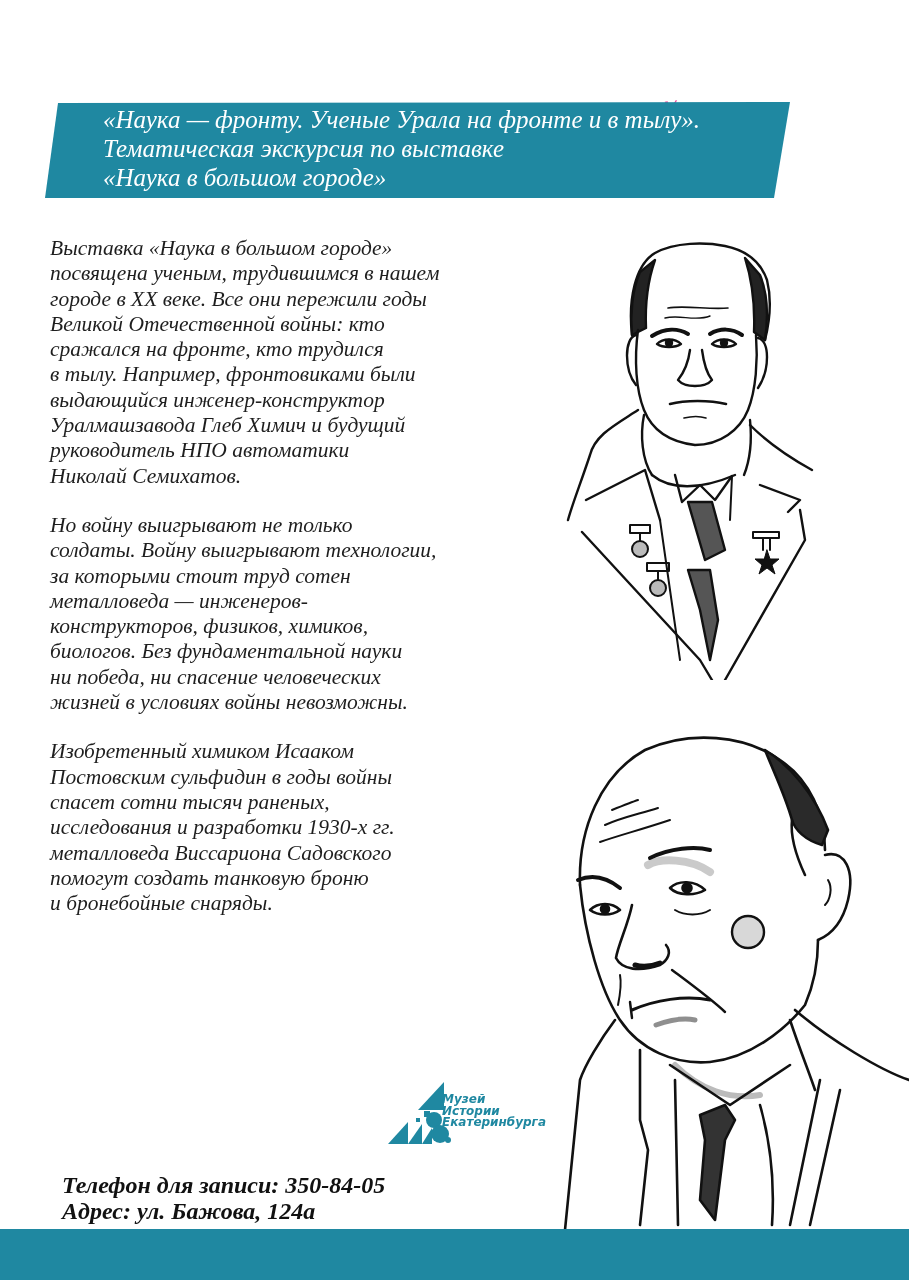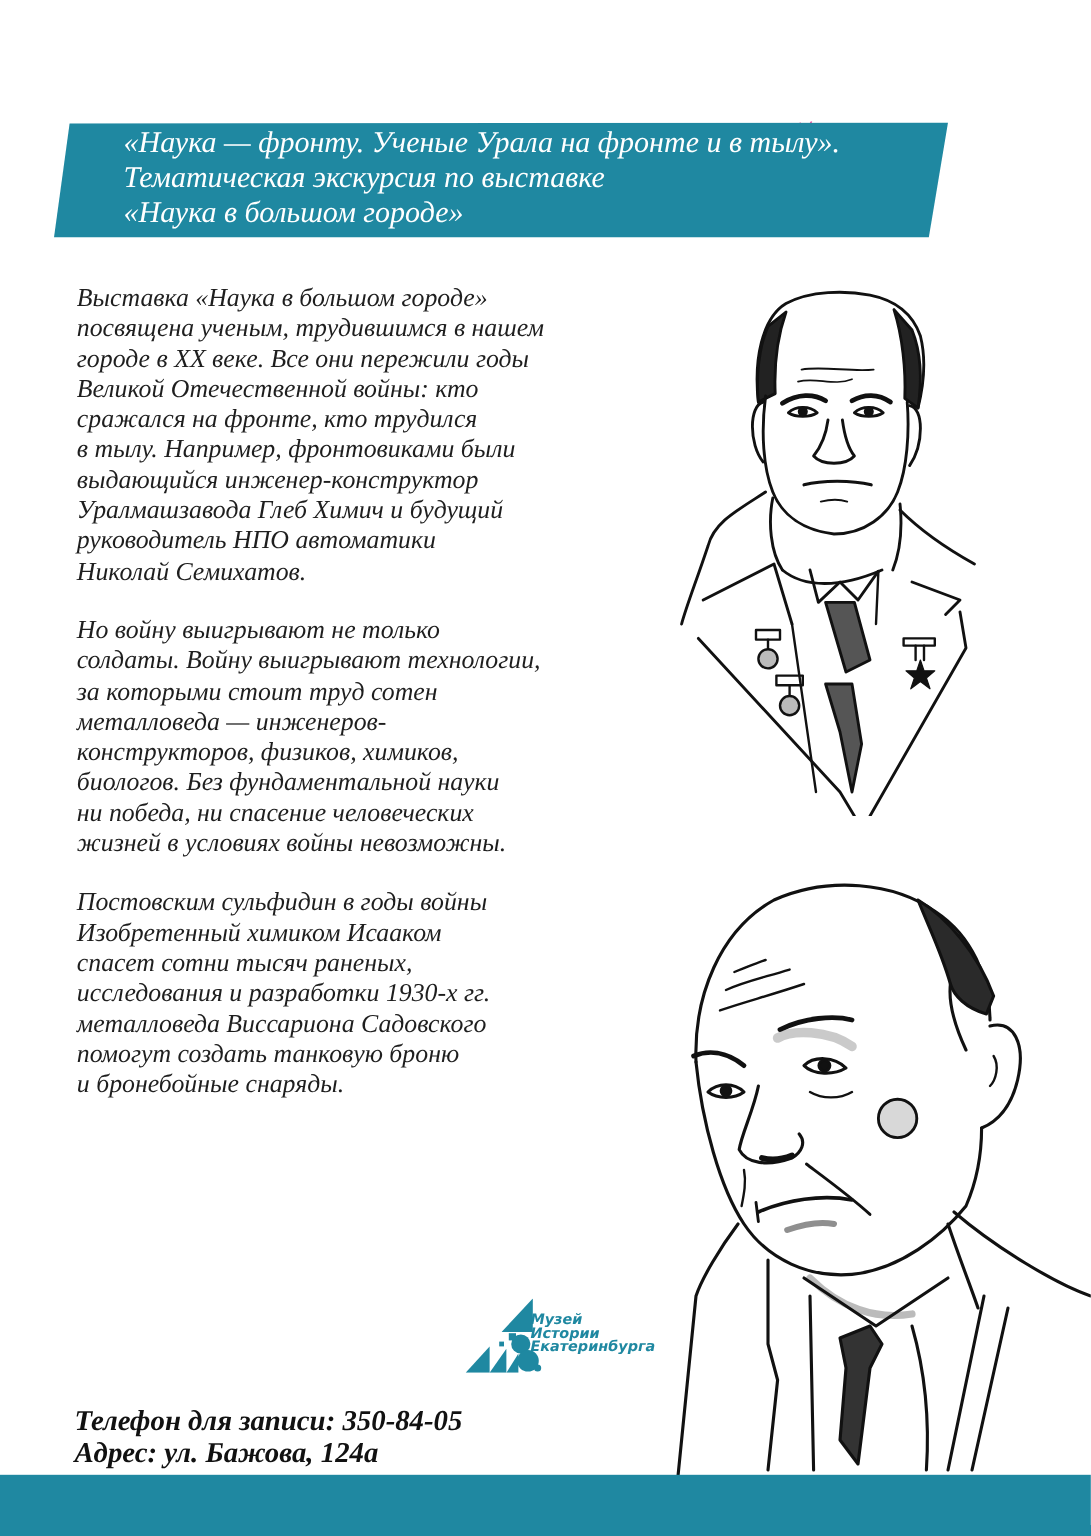--- a/index.html
+++ b/index.html
@@ -5,21 +5,21 @@
   html, body { margin:0; padding:0; background:#ffffff; }
   body { width:909px; height:1280px; position:relative; overflow:hidden;
          font-family:"Liberation Serif","DejaVu Serif",serif; color:#1a1a1a; }
   .title { position:absolute; left:62px; top:66px; font-size:35px; font-style:italic;
            letter-spacing:0.3px; line-height:38px; color:#ec4899; white-space:nowrap;margin-top:36px; }
   .band { position:absolute; left:45px; top:102px; width:746px; height:96px; }
   .band svg { position:absolute; left:0; top:0; }
   .band-text { position:absolute; left:18px; top:3px; font-size:25px; font-style:italic;
                color:#ffffff; line-height:29px; white-space:nowrap; }
   .band-text div { height:29px;margin-left:40px; }
-  .body-text { position:absolute; left:64px; top:236px; width:470px; font-size:21.5px;
+  .body-text { position:absolute; left:50px; top:236px; width:470px; font-size:21.5px;
                font-style:italic; line-height:25.3px; color:#1e1e1e; }
   .para { margin:0 0 24px 0; }
   .para div { white-space:nowrap; height:25.3px; }
   .contacts { position:absolute; left:62px; top:1172px; font-size:24px; font-style:italic;
               font-weight:bold; line-height:26px; color:#111; }
   .footer { position:absolute; left:0; top:1229px; width:909px; height:51px; background:#1f88a1; }
   .logo { position:absolute; left:388px; top:1082px; width:180px; height:62px; }
   .logo-text { position:absolute; left:54px; top:12px; font-family:"DejaVu Sans","Liberation Sans",sans-serif;
                font-weight:bold; font-size:12px; line-height:11.5px; color:#1f88a1;font-style:italic; }
   .portrait { position:absolute; }
@@ -57,22 +57,22 @@
     <div>Но войну выигрывают не только</div>
     <div>солдаты. Войну выигрывают технологии,</div>
     <div>за которыми стоит труд сотен</div>
     <div>металловеда — инженеров-</div>
     <div>конструкторов, физиков, химиков,</div>
     <div>биологов. Без фундаментальной науки</div>
     <div>ни победа, ни спасение человеческих</div>
     <div>жизней в условиях войны невозможны.</div>
   </div>
   <div class="para">
+    <div>Изобретенный химиком Исааком</div>
     <div>Постовским сульфидин в годы войны</div>
-    <div>Изобретенный химиком Исааком</div>
     <div>спасет сотни тысяч раненых,</div>
     <div>исследования и разработки 1930-х гг.</div>
     <div>металловеда Виссариона Садовского</div>
     <div>помогут создать танковую броню</div>
     <div>и бронебойные снаряды.</div>
   </div>
 </div>
 
 <svg class="portrait" style="left:560px; top:220px;" width="349" height="460" viewBox="0 0 349 460" fill="none" stroke="#111" stroke-width="2.4" stroke-linecap="round" stroke-linejoin="round">
 

